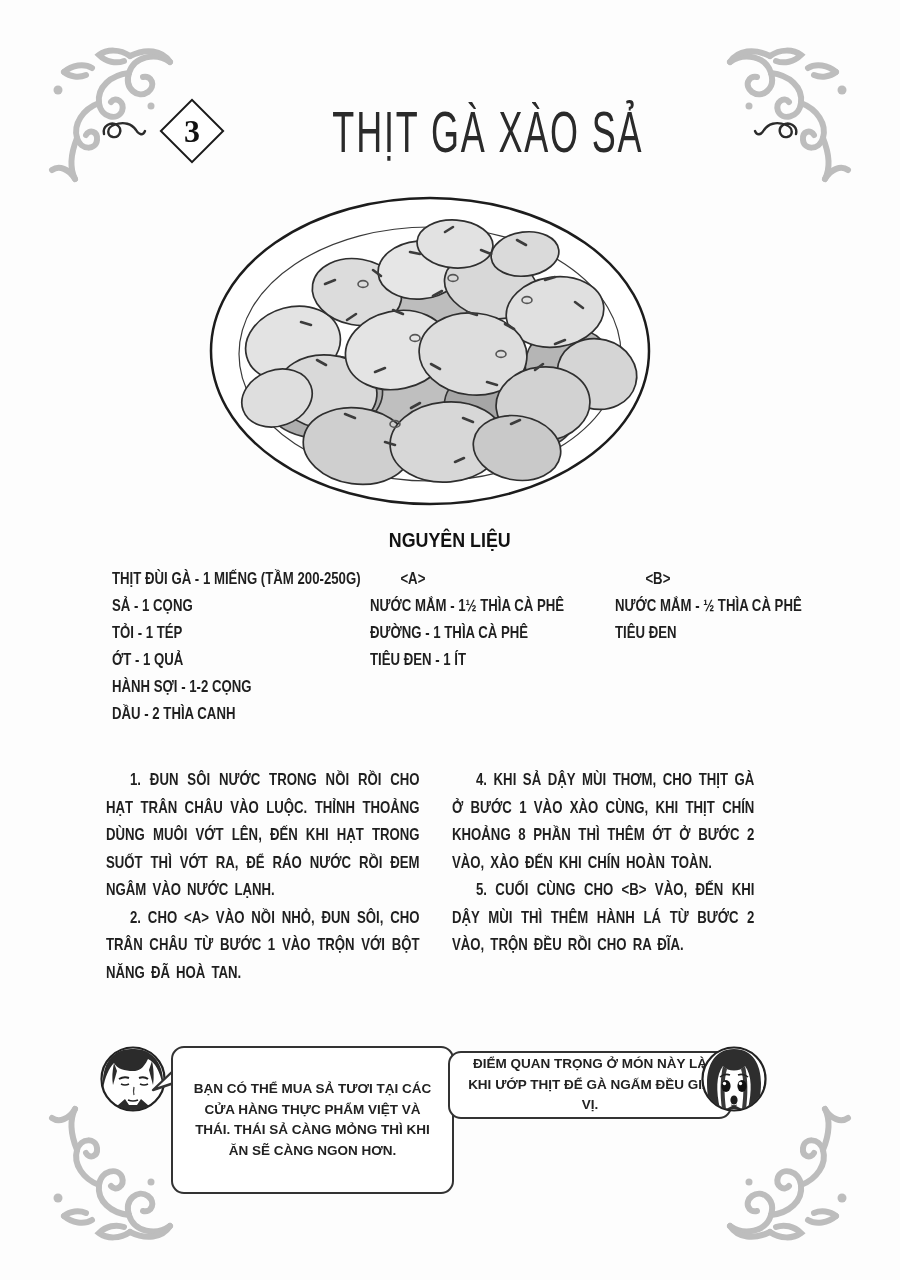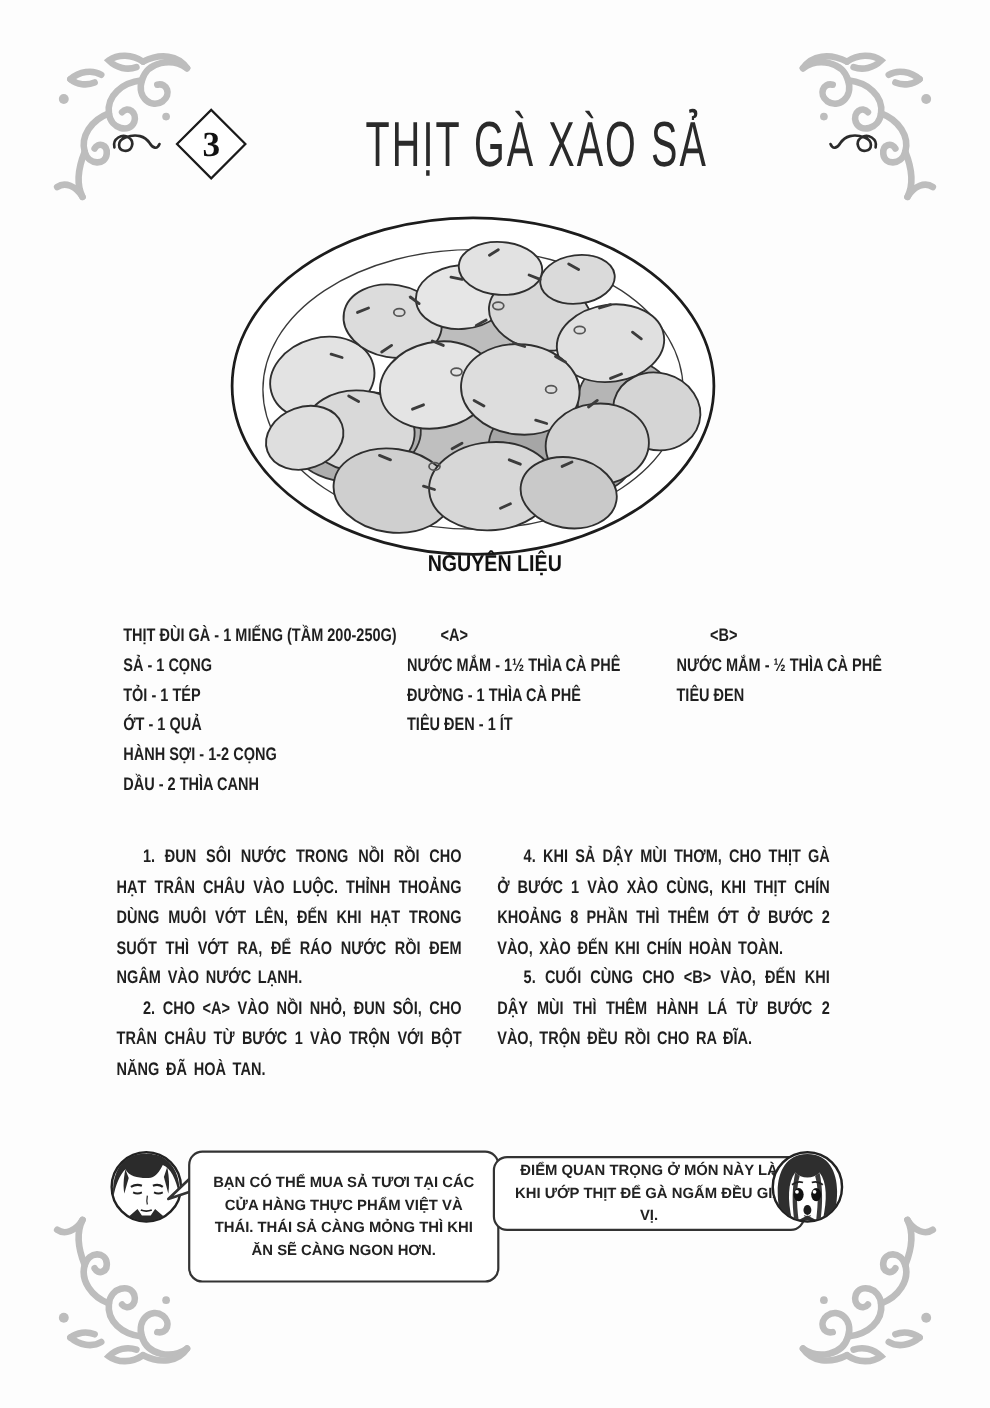--- a/index.html
+++ b/index.html
@@ -34,21 +34,21 @@
     transform:scaleX(0.62);transform-origin:center center;white-space:nowrap;
   }
   
   .dish{position:absolute;left:205px;top:192px;width:450px;height:318px;}
   
   .sec-heading{
     position:absolute;left:0;width:100%;text-align:center;
     font-size:21px;font-weight:700;letter-spacing:0;color:#111;
   }
   .sec-heading>span{display:inline-block;transform:scaleX(0.85);transform-origin:center;}
-  .h-ingredients{top:501px;}
+  .h-ingredients{top:528px;}
   .h-directions{top:731px;}
   
   .ing-col{position:absolute;font-size:16.5px;font-weight:700;line-height:27px;
     letter-spacing:0;transform:scaleX(0.8);transform-origin:0 0;white-space:nowrap;}
   .ing-main{left:112px;top:565px;}
   .ing-a{left:370px;top:565px;}
   .ing-b{left:615px;top:565px;}
   .ing-group-label{padding-left:38px;}
   
   .steps-col{position:absolute;top:766px;font-size:16.5px;font-weight:700;
@@ -58,21 +58,21 @@
   .step{margin:0;text-indent:30px;text-align:justify;word-spacing:3px;}
   
   .avatar{position:absolute;width:68px;height:68px;}
   .avatar-male{left:99px;top:1045px;}
   .avatar-female{left:700px;top:1045px;}
   .bubble{
     position:absolute;background:#fff;border:2.5px solid #333;border-radius:13px;
     font-size:13.5px;font-weight:700;line-height:20.5px;text-align:center;
     display:flex;align-items:center;justify-content:center;color:#222;
   }
-  .bubble-left{left:171px;top:1046px;width:251px;height:100px;padding:8px 14px;}
+  .bubble-left{left:171px;top:1046px;width:251px;height:100px;padding:22px 14px;}
   .bubble-right{left:448px;top:1051px;width:256px;height:56px;padding:4px 12px;}
   .tail{position:absolute;width:26px;height:32px;}
   .tail-left{left:149px;top:1066px;}
   .tail-right{left:701px;top:1062px;}
 </style>
 </head>
 <body>
 
 <div class="page">
 

